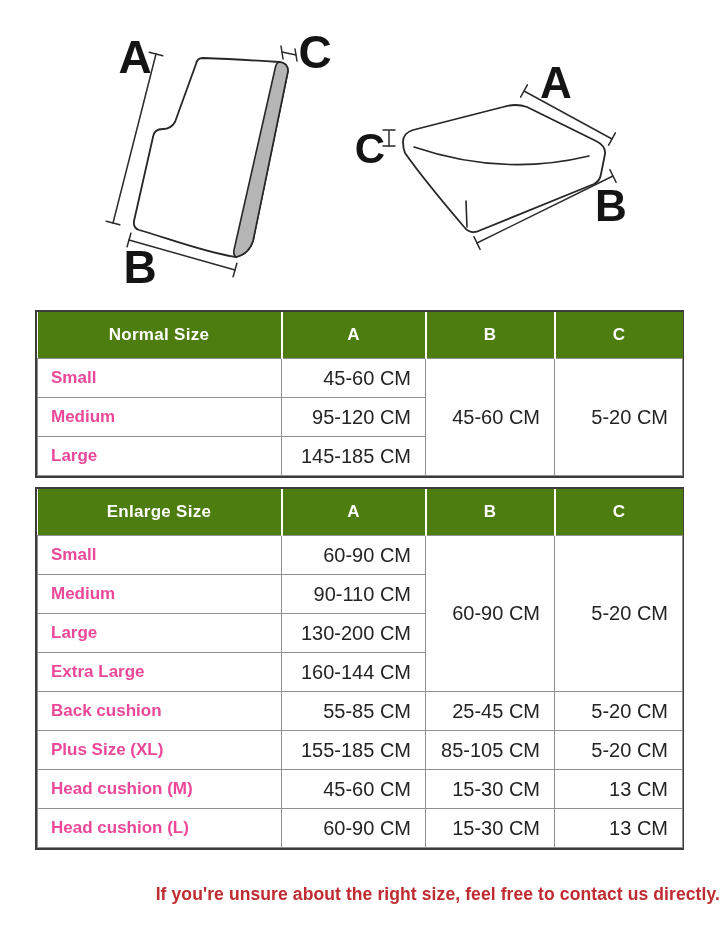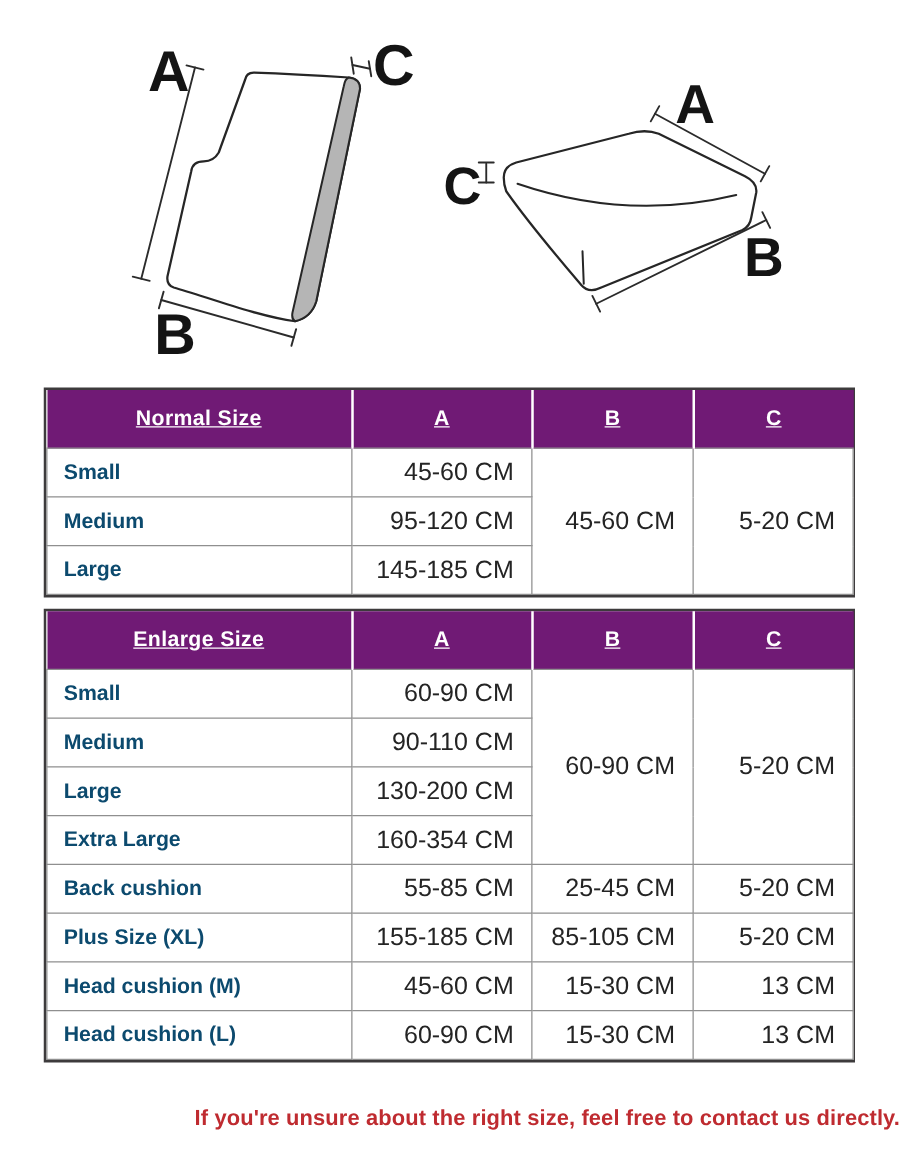--- a/index.html
+++ b/index.html
@@ -16,26 +16,26 @@
 
   .size-table-wrap{
     width:649px;margin:0 0 0 35px;border:2px solid #3d3b3c;box-sizing:border-box;
     background:#ffffff;
   }
   .t1{margin-top:10px;}
   .t2{margin-top:9px;}
   table{border-collapse:collapse;table-layout:fixed;width:100%;}
   col.c-label{width:244px;} col.c-a{width:144px;} col.c-b{width:129px;} col.c-c{width:128px;}
   th{
-    background:#701a75;color:#ffffff;font-weight:bold;font-size:17px;
-    height:44px;text-align:center;letter-spacing:.3px;border-bottom:1px solid #8f8f8f;text-decoration:underline;
+    background:#4d7c0f;color:#ffffff;font-weight:bold;font-size:17px;
+    height:44px;text-align:center;letter-spacing:.3px;border-bottom:1px solid #8f8f8f;
   }
   th + th{border-left:2px solid #ffffff;}
   td{border:1px solid #8f8f8f;font-size:20px;height:36px;vertical-align:middle;background:#fff;}
-  td.lbl{font-weight:bold;font-size:17px;text-align:left;padding-left:13px;color:#0c4a6e;}
+  td.lbl{font-weight:bold;font-size:17px;text-align:left;padding-left:13px;color:#ec4899;}
   td.val{text-align:right;padding-right:14px;color:#242424;}
   td.merged{text-align:right;padding-right:14px;color:#242424;}
 
   .footer-note{
     margin-top:34px;text-align:right;font-weight:bold;font-size:17.5px;
     color:#bf2b30;letter-spacing:.1px;
   }
 </style>
 </head>
 <body>
@@ -141,21 +141,21 @@
     <tr>
       <td class="lbl">Medium</td>
       <td class="val">90-110 CM</td>
     </tr>
     <tr>
       <td class="lbl">Large</td>
       <td class="val">130-200 CM</td>
     </tr>
     <tr>
       <td class="lbl">Extra Large</td>
-      <td class="val">160-354 CM</td>
+      <td class="val">160-144 CM</td>
     </tr>
     <tr>
       <td class="lbl">Back cushion</td>
       <td class="val">55-85 CM</td>
       <td class="val">25-45 CM</td>
       <td class="val">5-20 CM</td>
     </tr>
     <tr>
       <td class="lbl">Plus Size (XL)</td>
       <td class="val">155-185 CM</td>

